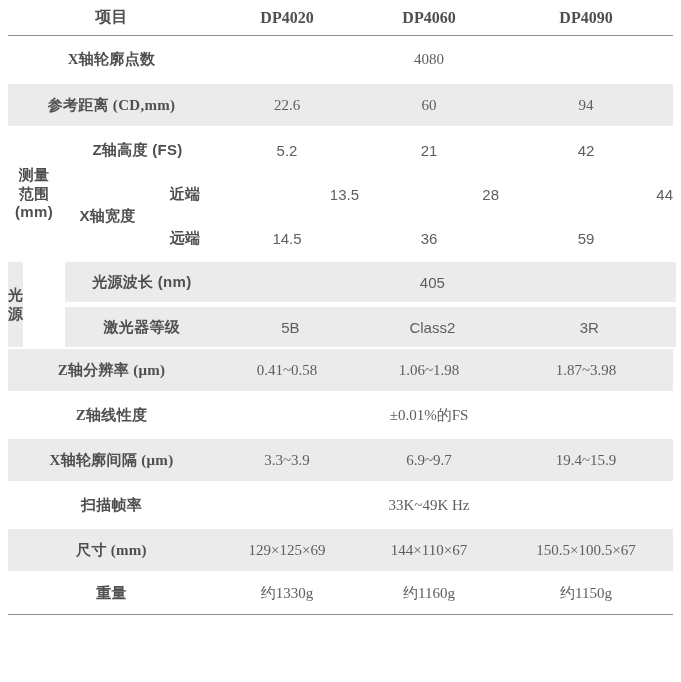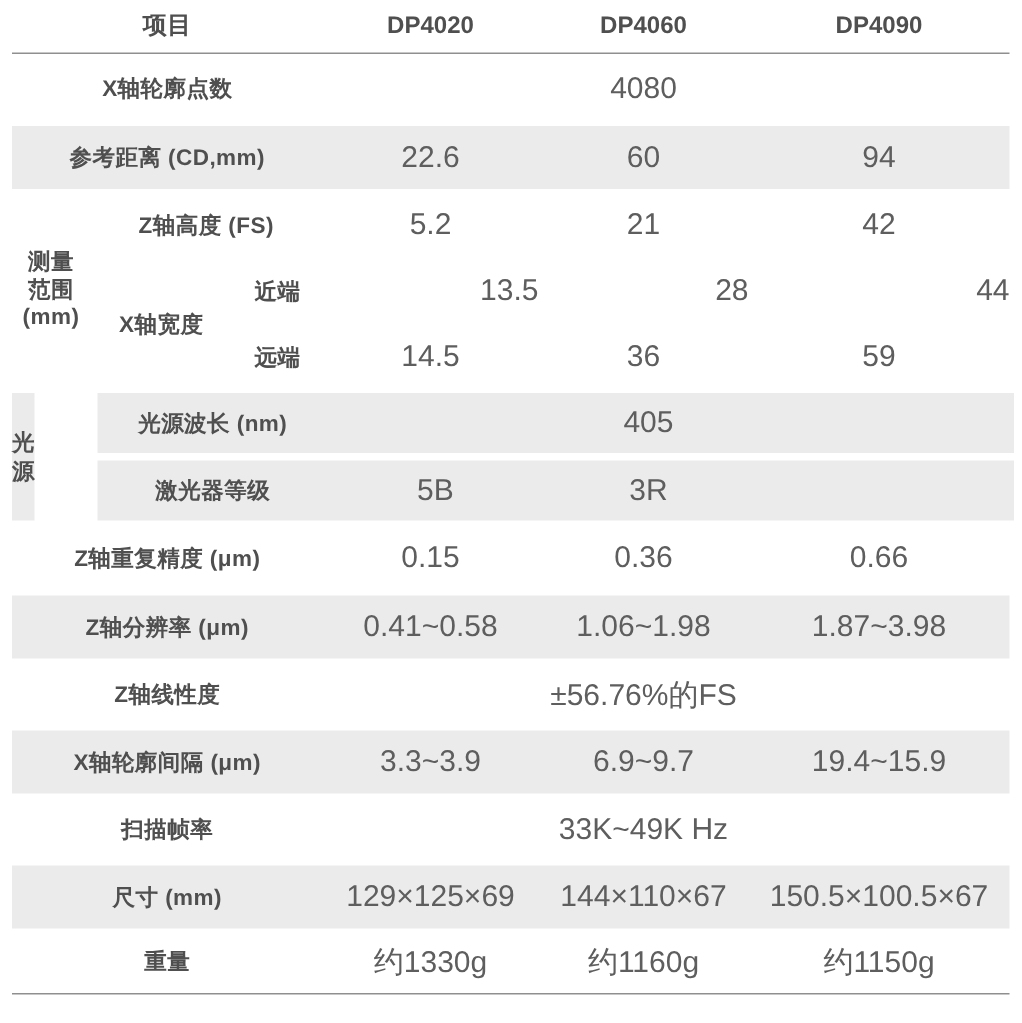--- a/index.html
+++ b/index.html
@@ -15,36 +15,37 @@
     font-family: "Liberation Sans", "DejaVu Sans", sans-serif;
     overflow: hidden;
   }
   .tbl { width: 665px; margin: 0 8px; }
 
   
   .grid4 {
     display: grid;
     grid-template-columns: 207px 144px 140px 174px;
     align-items: center;
+    font-family: Liberation Serif, serif;
   }
   .hdr {
     height: 36px;
     border-bottom: 1px solid var(--rule);
   }
   .hdr .lab, .hdr .val { font-weight: bold; color: var(--label-c); font-size: 16px; }
   .lab {
     font-weight: bold;
     color: var(--label-c);
     font-size: 15px;
     text-align: center;
     letter-spacing: 0.3px;
   }
   .val {
     color: var(--value-c);
-    font-size: 20px;
+    font-size: 15px;
     text-align: center;
   }
   .row-h46 { height: 46px; }
   .row-h44 { height: 44px; }
   .row-h42 { height: 42px; }
   .gray { background: var(--zebra); margin: 2px 0; }
   .span-val { grid-column: 3; }
 
   
   .measure {
@@ -133,42 +134,37 @@
       <span class="lab">光源</span>
     </div>
     <div class="l-rows">
       <div class="l-row">
         <div class="lab">光源波长 (nm)</div>
         <div class="val l-span">405</div>
       </div>
       <div class="l-row">
         <div class="lab">激光器等级</div>
         <div class="val">5B</div>
+        <div class="val">Class2</div>
         <div class="val">3R</div>
       </div>
     </div>
   </div>
 
-  <div class="grid4 row-h46">
-    <div class="lab">Z轴重复精度 (μm)</div>
-    <div class="val">0.15</div>
-    <div class="val">0.36</div>
-    <div class="val">0.66</div>
-  </div>
 
   <div class="grid4 row-h42 gray">
     <div class="lab">Z轴分辨率 (μm)</div>
     <div class="val">0.41~0.58</div>
     <div class="val">1.06~1.98</div>
     <div class="val">1.87~3.98</div>
   </div>
 
   <div class="grid4 row-h44">
     <div class="lab">Z轴线性度</div>
-    <div class="val span-val">±56.76%的FS</div>
+    <div class="val span-val">±0.01%的FS</div>
   </div>
 
   <div class="grid4 row-h42 gray">
     <div class="lab">X轴轮廓间隔 (μm)</div>
     <div class="val">3.3~3.9</div>
     <div class="val">6.9~9.7</div>
     <div class="val">19.4~15.9</div>
   </div>
 
   <div class="grid4 row-h44">

